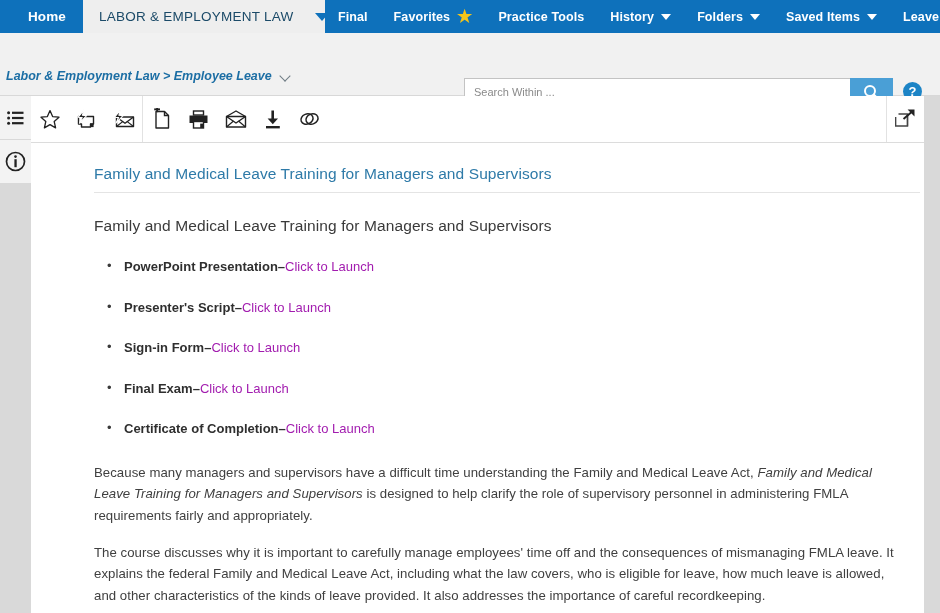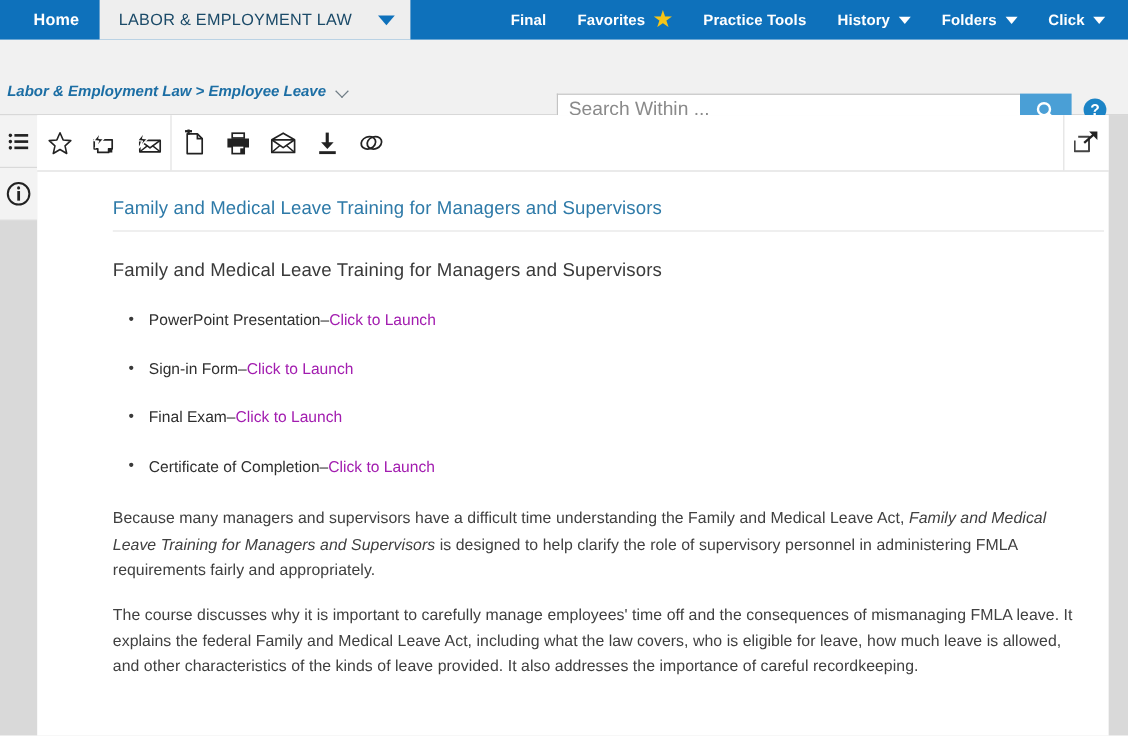--- a/index.html
+++ b/index.html
@@ -151,21 +151,21 @@
     align-items: flex-start;
   }
   .search-input {
     width: 386px;
     height: 28px;
     box-sizing: border-box;
     border: 1px solid #c3c3c3;
     border-right: none;
     background: #ffffff;
     font-family: "Liberation Sans", sans-serif;
-    font-size: 16px;
+    font-size: 11px;
     color: #701a75;
     padding: 0 9px;
     outline: none;
   }
   .search-input::placeholder { color: #8a8a8a; }
   .search-btn {
     width: 43px;
     height: 28px;
     background: #4a9fd6;
     border: none;
@@ -314,21 +314,21 @@
   }
   ul.launch-list li:before {
     content: "\2022";
     position: absolute;
     left: -17px;
     top: -1px;
     color: #3a3a3a;
     font-size: 13px;
   }
   .item-label {
-    font-weight: normal;
+    font-weight: bold;
     color: #2f2f2f;
   }
   .launch-link {
     color: #a21caf;
     cursor: pointer;
   }
   .para {
     font-size: 13.2px;
     line-height: 1.62;
     color: #404040;
@@ -367,21 +367,25 @@
       </div>
       <div class="nav-item">
         <span>History</span>
         <span class="caret-down small"></span>
       </div>
       <div class="nav-item">
         <span>Folders</span>
         <span class="caret-down small"></span>
       </div>
       <div class="nav-item">
-        <span>Click</span>
+        <span>Saved Items</span>
+        <span class="caret-down small"></span>
+      </div>
+      <div class="nav-item">
+        <span>Leave</span>
         <span class="caret-down small"></span>
       </div>
     </div>
   </div>
 
   <div class="header">
     <div class="breadcrumb-wrap">
       <span class="breadcrumb">Labor &amp; Employment Law &gt; Employee Leave</span>
       <span class="bc-chevron"></span>
     </div>
@@ -511,20 +515,23 @@
       <div class="doc-scroll">
         <div class="doc-content">
 
           <div class="doc-h1">Family and Medical Leave Training for Managers and Supervisors</div>
 
           <div class="doc-h2">Family and Medical Leave Training for Managers and Supervisors</div>
 
           <ul class="launch-list">
             <li>
               <span class="item-label">PowerPoint Presentation–</span><span class="launch-link">Click to Launch</span>
+            </li>
+            <li>
+              <span class="item-label">Presenter's Script–</span><span class="launch-link">Click to Launch</span>
             </li>
             <li>
               <span class="item-label">Sign-in Form–</span><span class="launch-link">Click to Launch</span>
             </li>
             <li>
               <span class="item-label">Final Exam–</span><span class="launch-link">Click to Launch</span>
             </li>
             <li>
               <span class="item-label">Certificate of Completion–</span><span class="launch-link">Click to Launch</span>
             </li>

